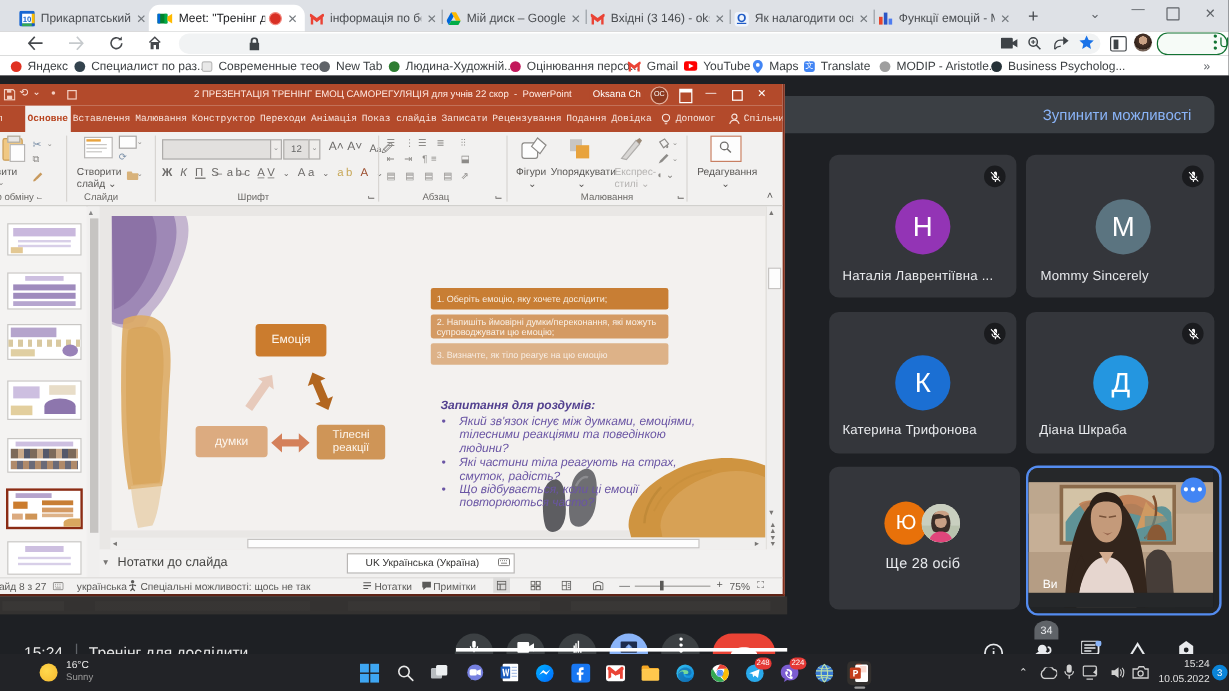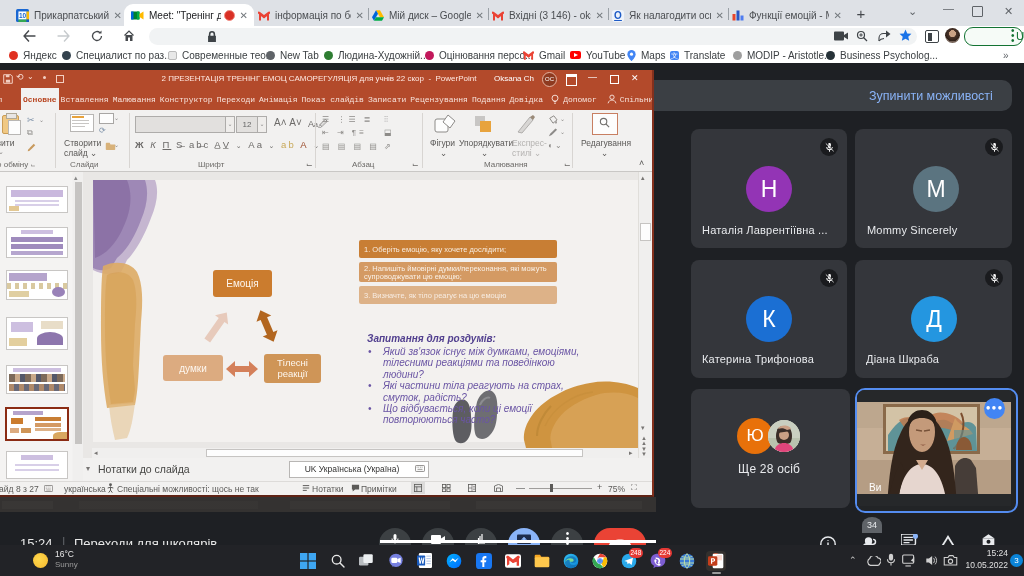--- a/index.html
+++ b/index.html
@@ -248,21 +248,21 @@
     <path d="M59 70h12l-6 10z" fill="#d3ab8e"></path>
     <path d="M30 116c4-20 8-34 14-44l4 10c-4 10-6 22-7 34z" fill="#33251c"></path>
     <rect y="104" width="154" height="12" fill="#26282a"></rect>
   </svg>
   <div class="abs" style="left:12px;top:92px;color:#fff;font-size:10px;">Ви</div>
   <div class="abs" style="left:127px;top:8px;width:21px;height:21px;border-radius:50%;background:#4285f4;color:#fff;font-size:8px;letter-spacing:1px;text-align:center;line-height:19px;">●●●</div>
 </div>
 
 <div class="abs" style="left:20px;top:536px;color:#e8e8e8;font-size:13px;">15:24</div>
 <div class="abs" style="left:62px;top:534px;color:#5f6368;font-size:13px;">|</div>
-<div class="abs" style="left:74px;top:536px;color:#e8e8e8;font-size:13px;">Переходи для школярів</div>
+<div class="abs" style="left:74px;top:536px;color:#e8e8e8;font-size:13px;">Тренінг для дослідити</div>
 <div class="abs" style="left:379px;top:528px;width:32px;height:32px;border-radius:50%;background:#3c4043;"></div>
 <div class="abs" style="left:422px;top:528px;width:32px;height:32px;border-radius:50%;background:#3c4043;"></div>
 <div class="abs" style="left:465px;top:528px;width:32px;height:32px;border-radius:50%;background:#3c4043;"></div>
 <div class="abs" style="left:508px;top:528px;width:32px;height:32px;border-radius:50%;background:#8ab4f8;"></div>
 <div class="abs" style="left:551px;top:528px;width:32px;height:32px;border-radius:50%;background:#3c4043;"></div>
 <div class="abs" style="left:594px;top:528px;width:52px;height:32px;border-radius:16px;background:#ea4335;"></div>
 <svg class="abs" style="left:389px;top:533px;" width="12" height="12" viewBox="0 0 24 24">
       <path fill="#fff" d="M12 14a3 3 0 003-3V5a3 3 0 00-6 0v6a3 3 0 003 3zm5-3a5 5 0 01-10 0H5a7 7 0 006 6.9V21h2v-3.1A7 7 0 0019 11z"></path>
     </svg>
 <svg class="abs" style="left:431px;top:534px;" width="14" height="11" viewBox="0 0 28 20">

